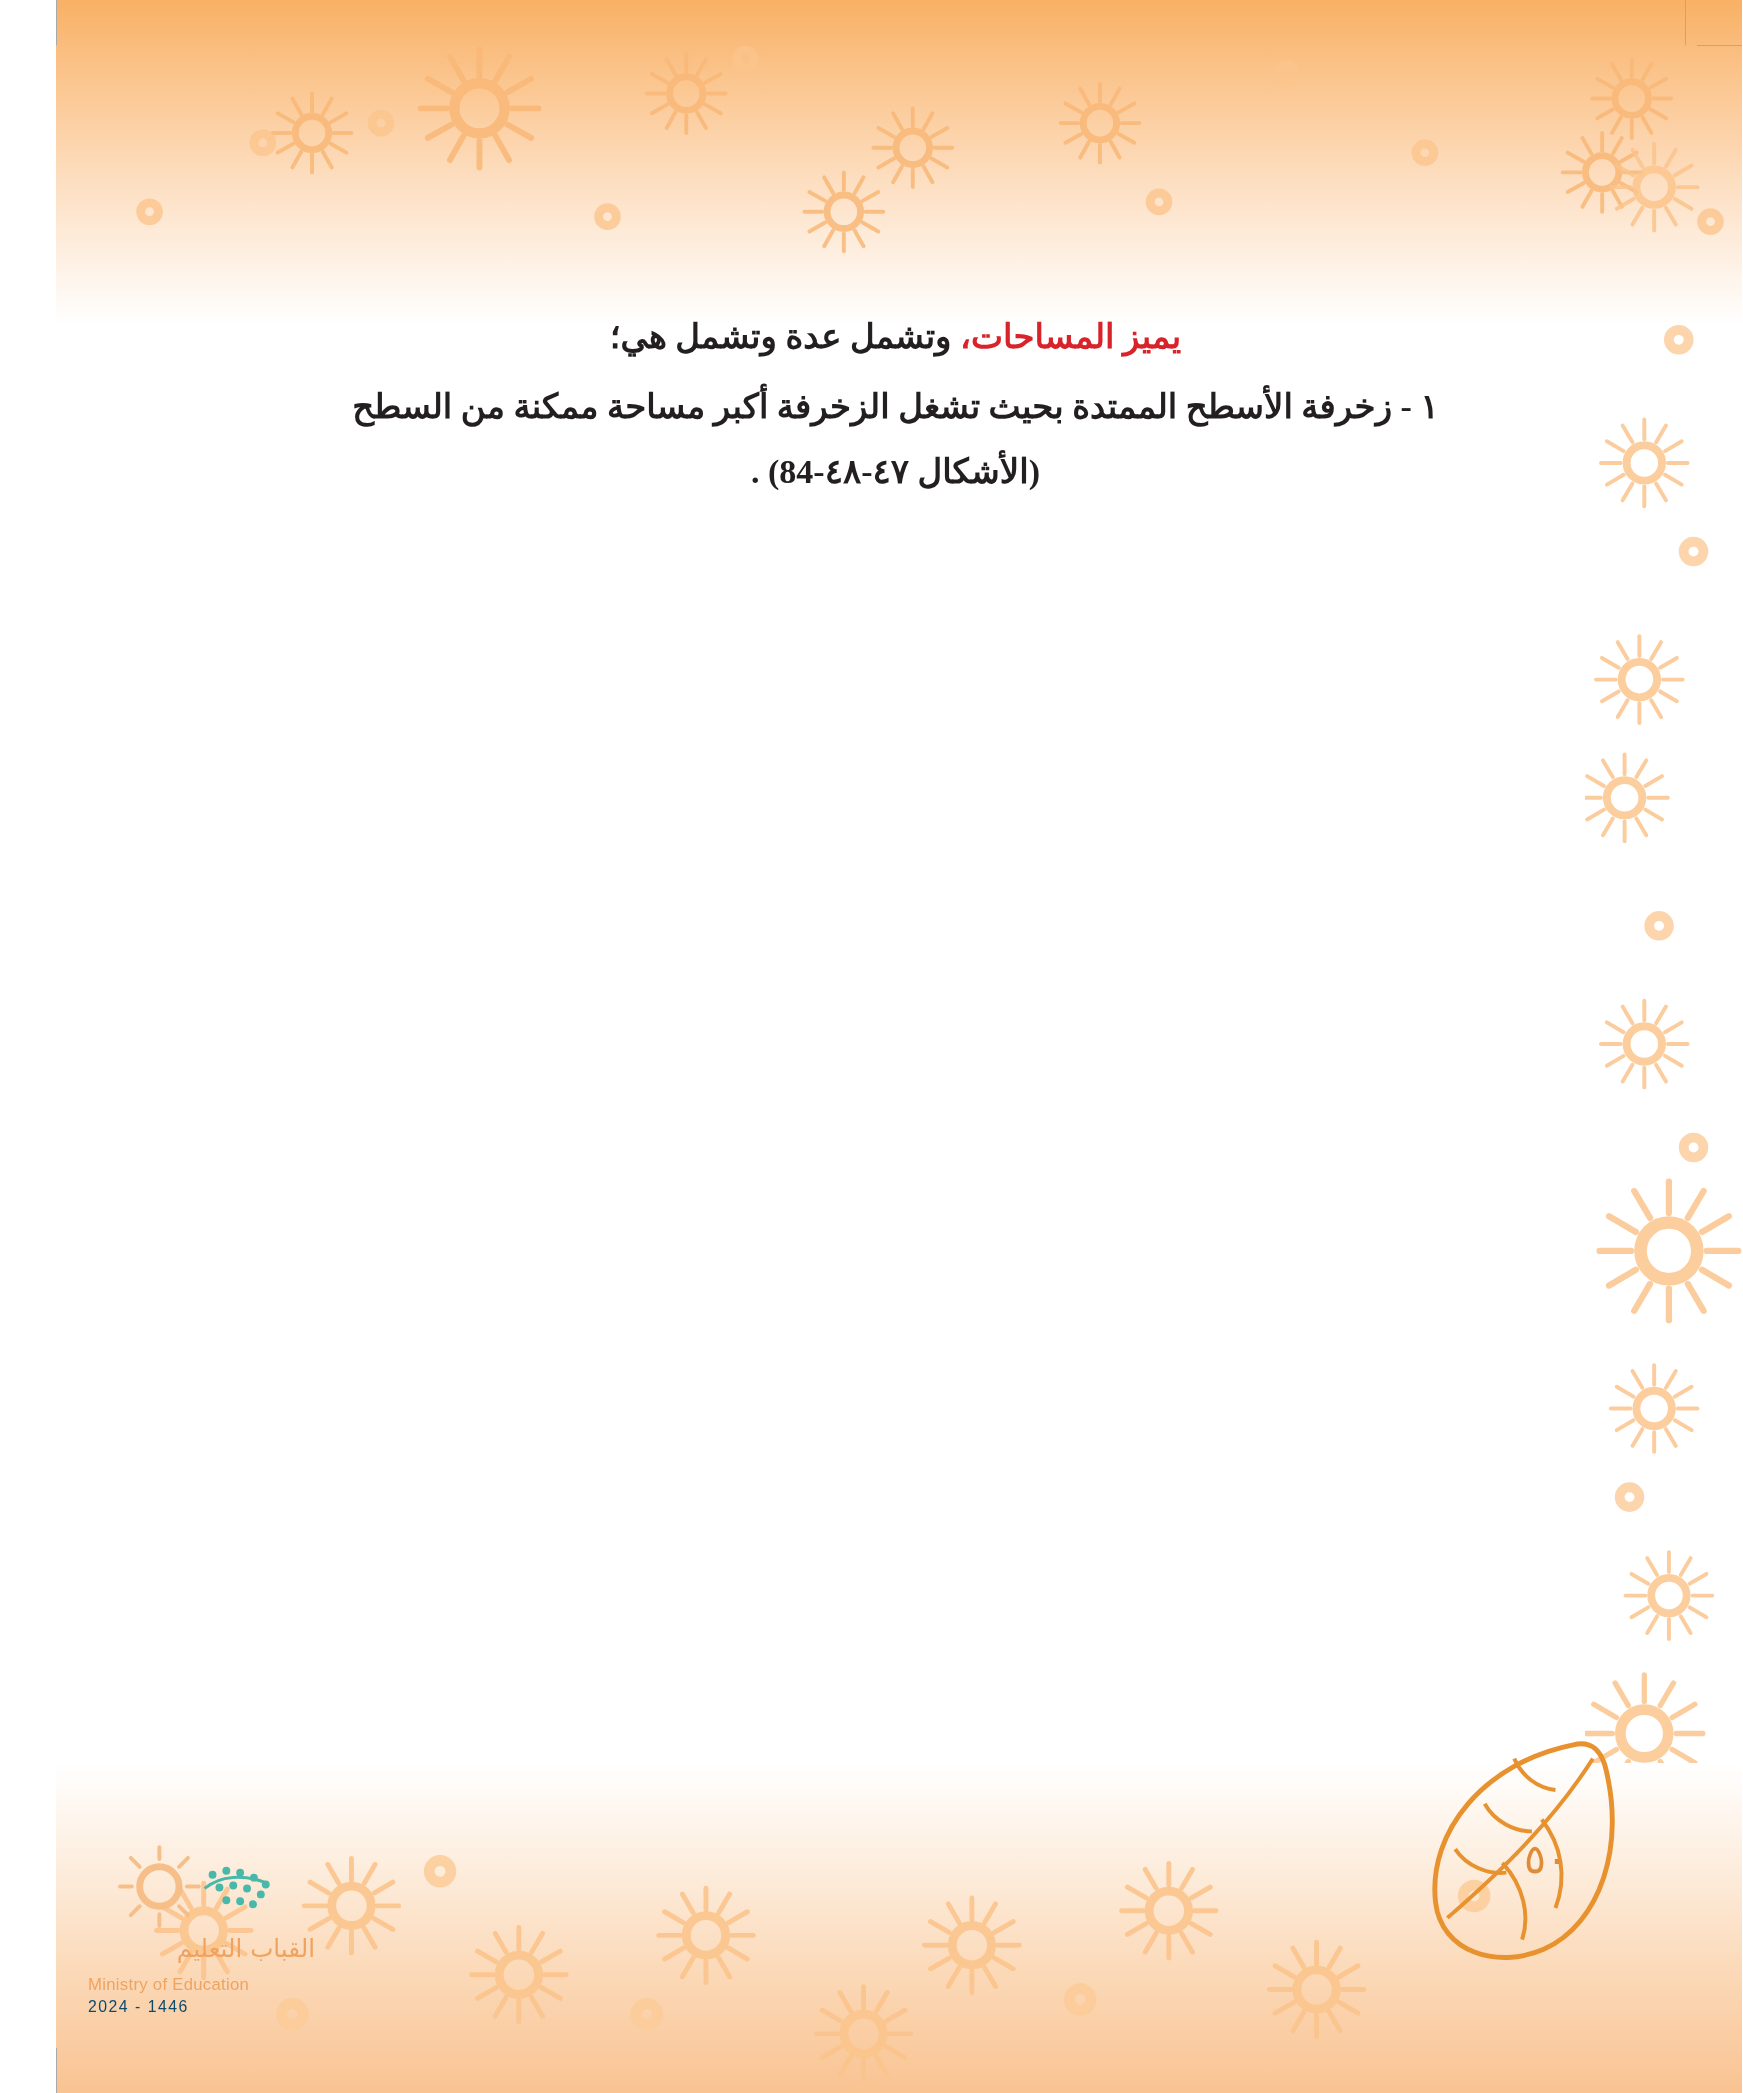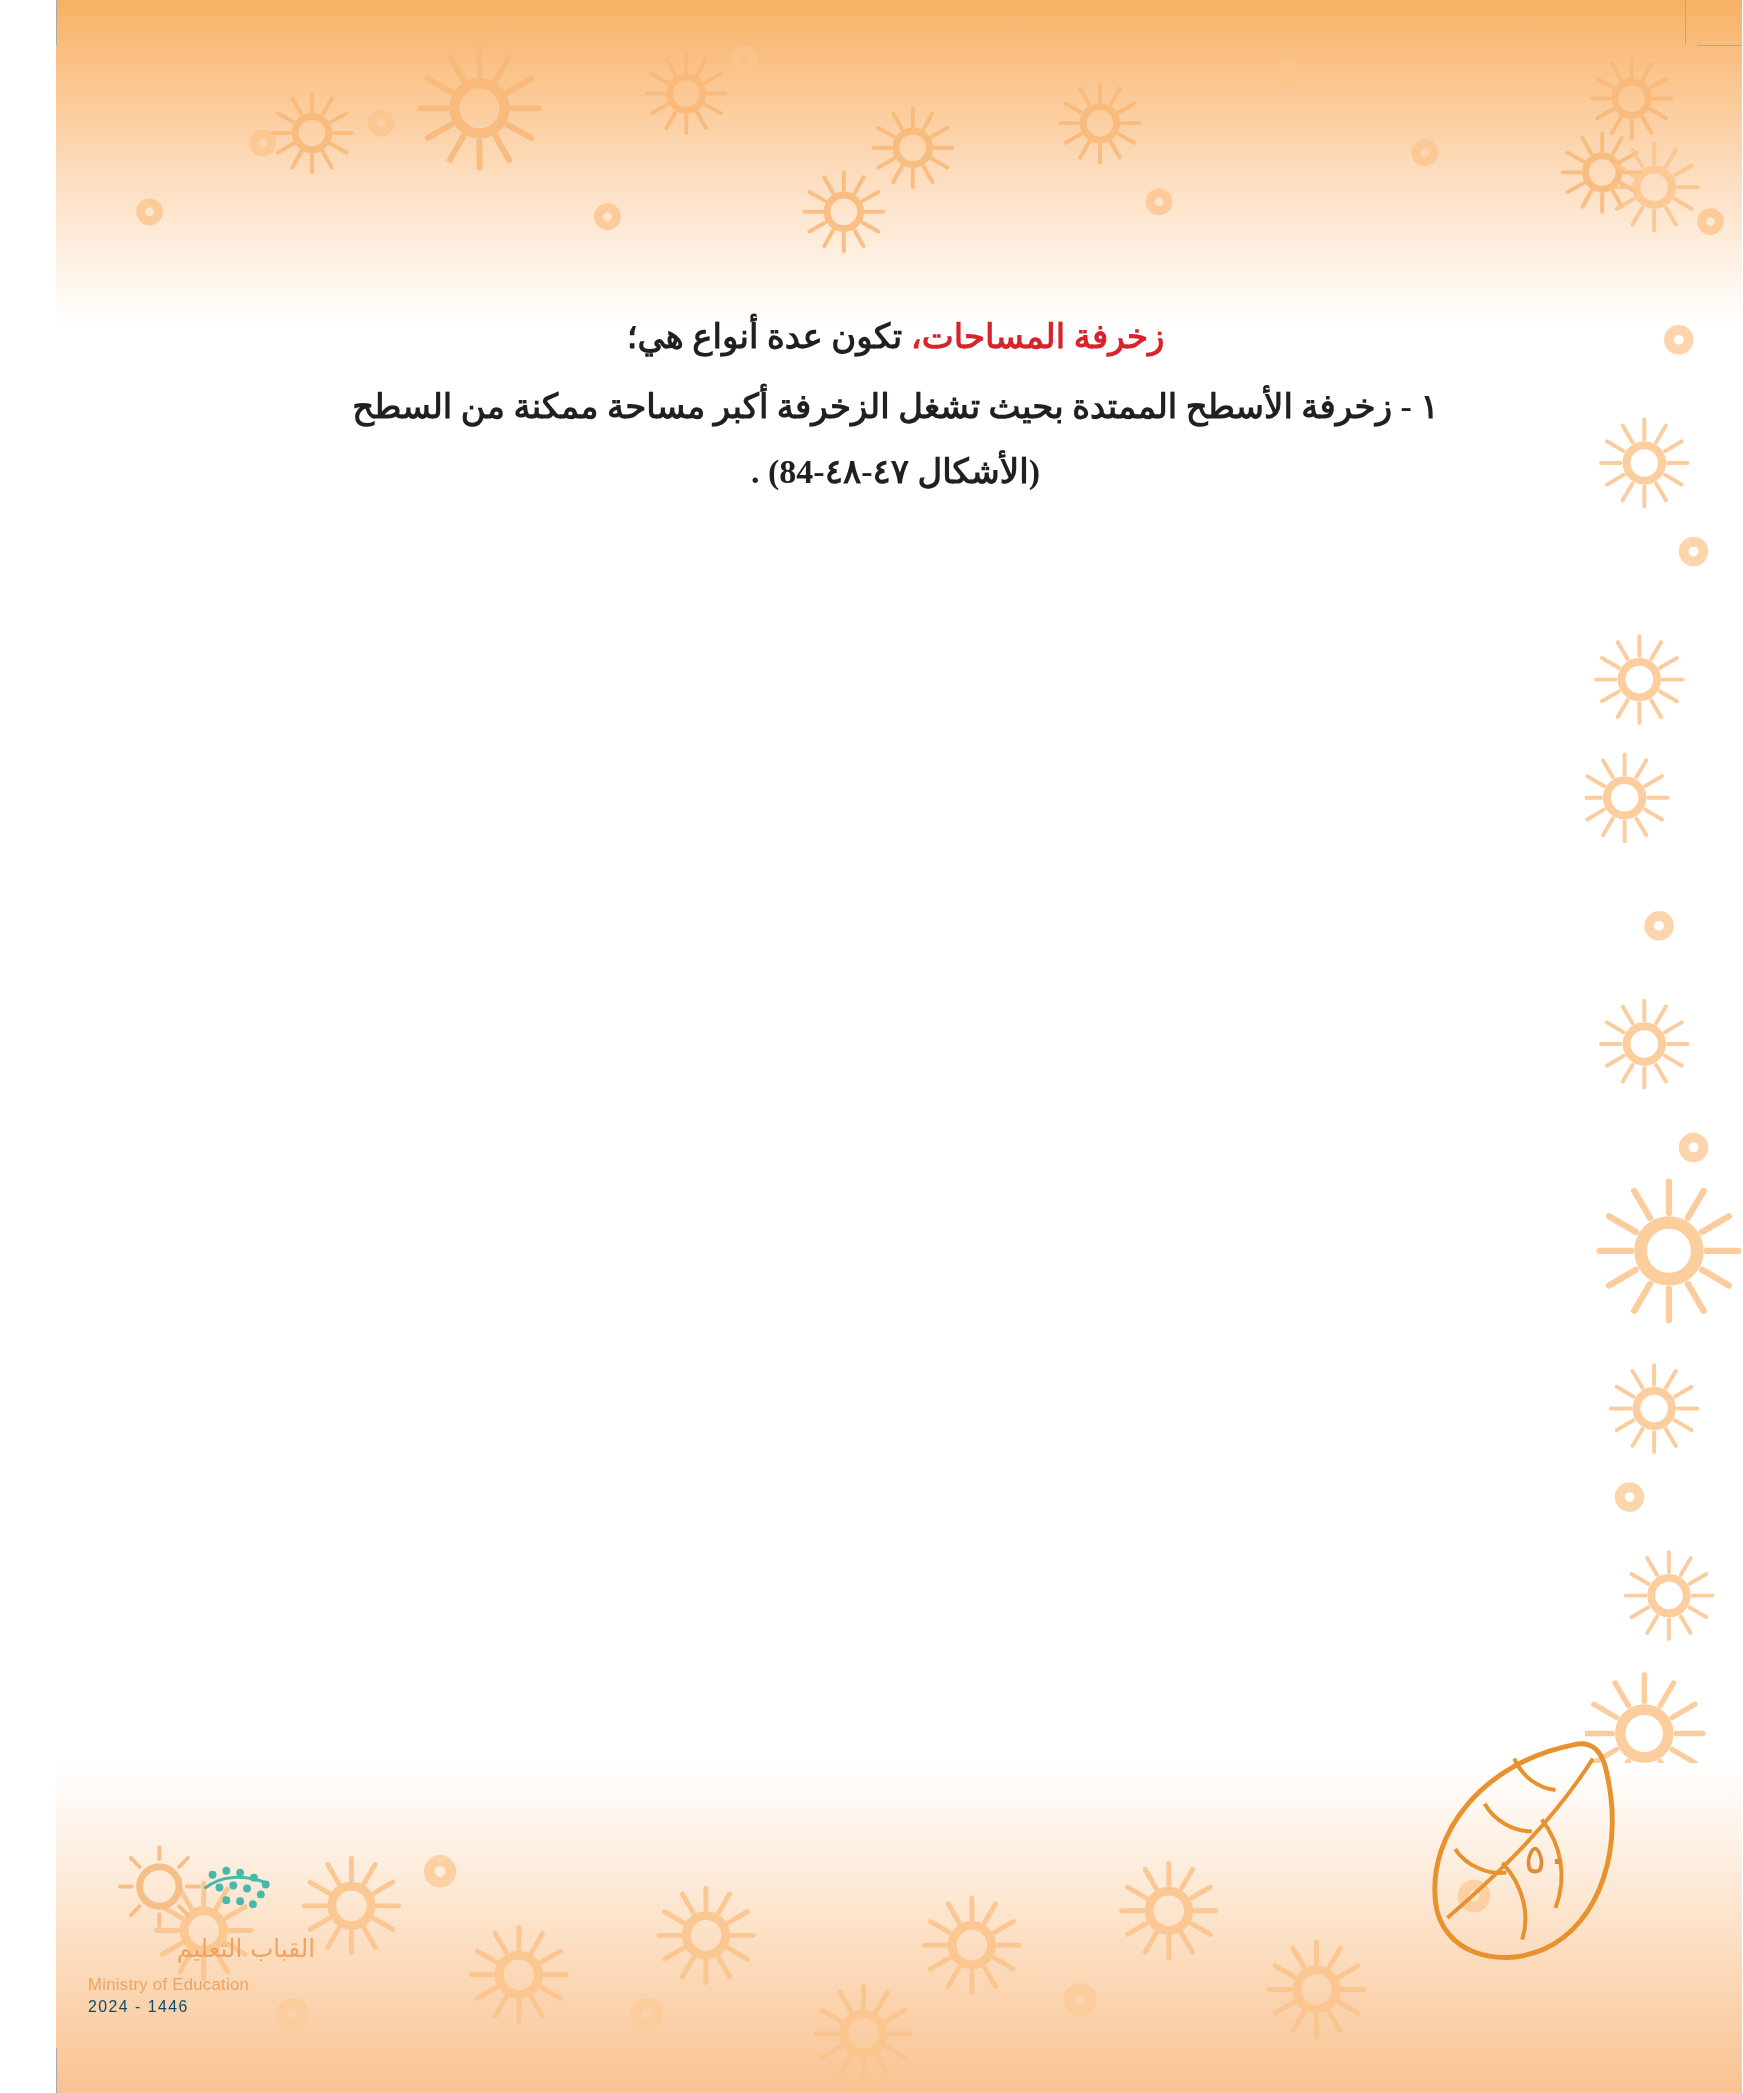--- a/index.html
+++ b/index.html
@@ -289,21 +289,21 @@
 
   <div class="page-edge-left"></div>
 
   <div class="crop-mark cm-v" style="left:57px; top:0;"></div>
   <div class="crop-mark cm-v" style="left:1686px; top:0;"></div>
   <div class="crop-mark cm-h" style="left:1698px; top:45px;"></div>
   <div class="crop-mark cm-v" style="left:57px; top:2048px;"></div>
 
   <div class="content">
     <div class="lead-line">
-      <span class="hl">زخرفة المساحات،</span><span> تكون عدة أنواع هي؛</span>
+      <span class="hl">يميز المساحات،</span><span> وتشمل عدة وتشمل هي؛</span>
     </div>
     <p class="body-par">١ - زخرفة الأسطح الممتدة بحيث تشغل الزخرفة أكبر مساحة ممكنة من السطح</p>
     <p class="body-par tail">(الأشكال ٤٧-٤٨-84) .</p>
   </div>
 
   <div class="moe-logo">
     <svg class="mark" width="197" height="85" viewBox="0 0 200 86">
       <g opacity="0.95">
         <circle cx="42" cy="42" r="20" fill="none" stroke="#f6bd85" stroke-width="7"></circle>
         <g stroke="#f6bd85" stroke-width="4" stroke-linecap="round">

